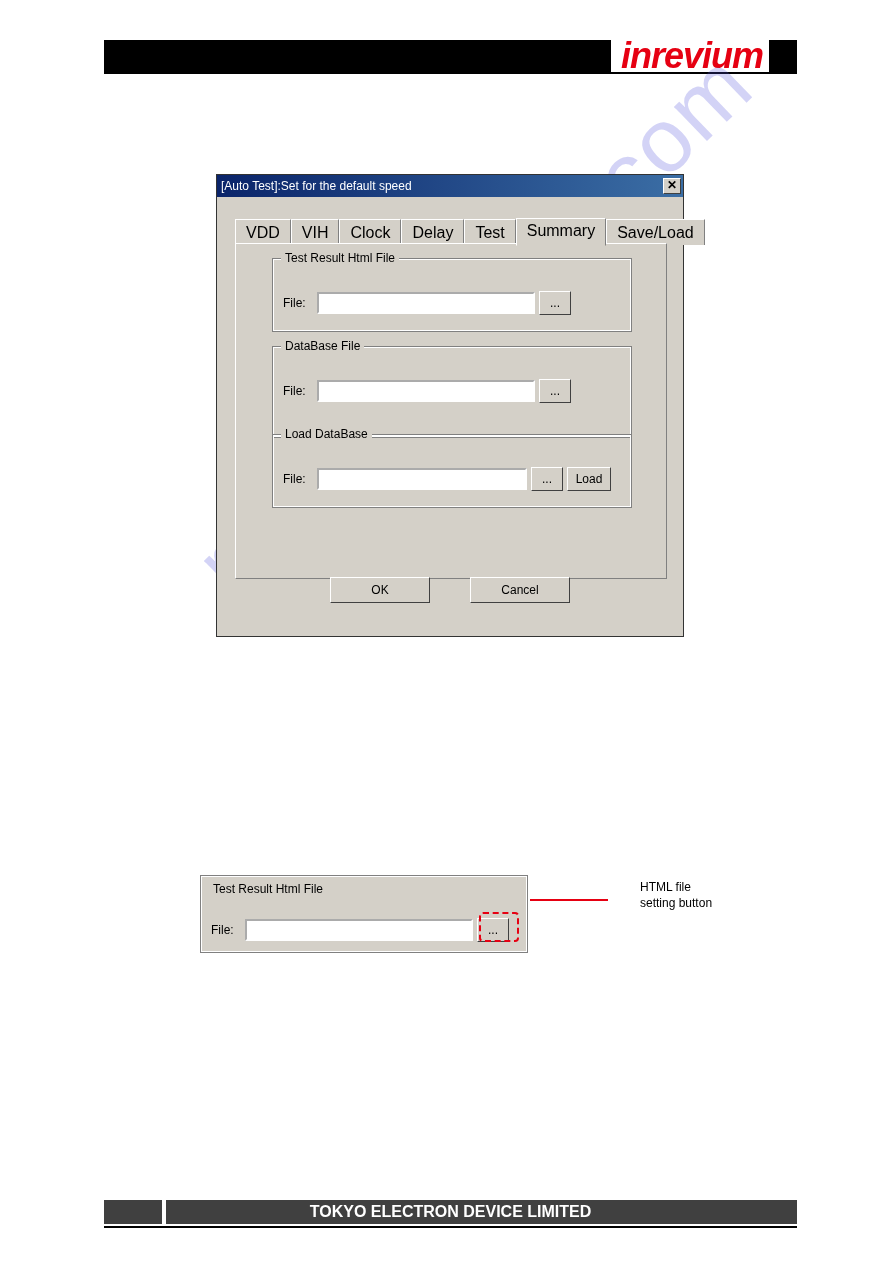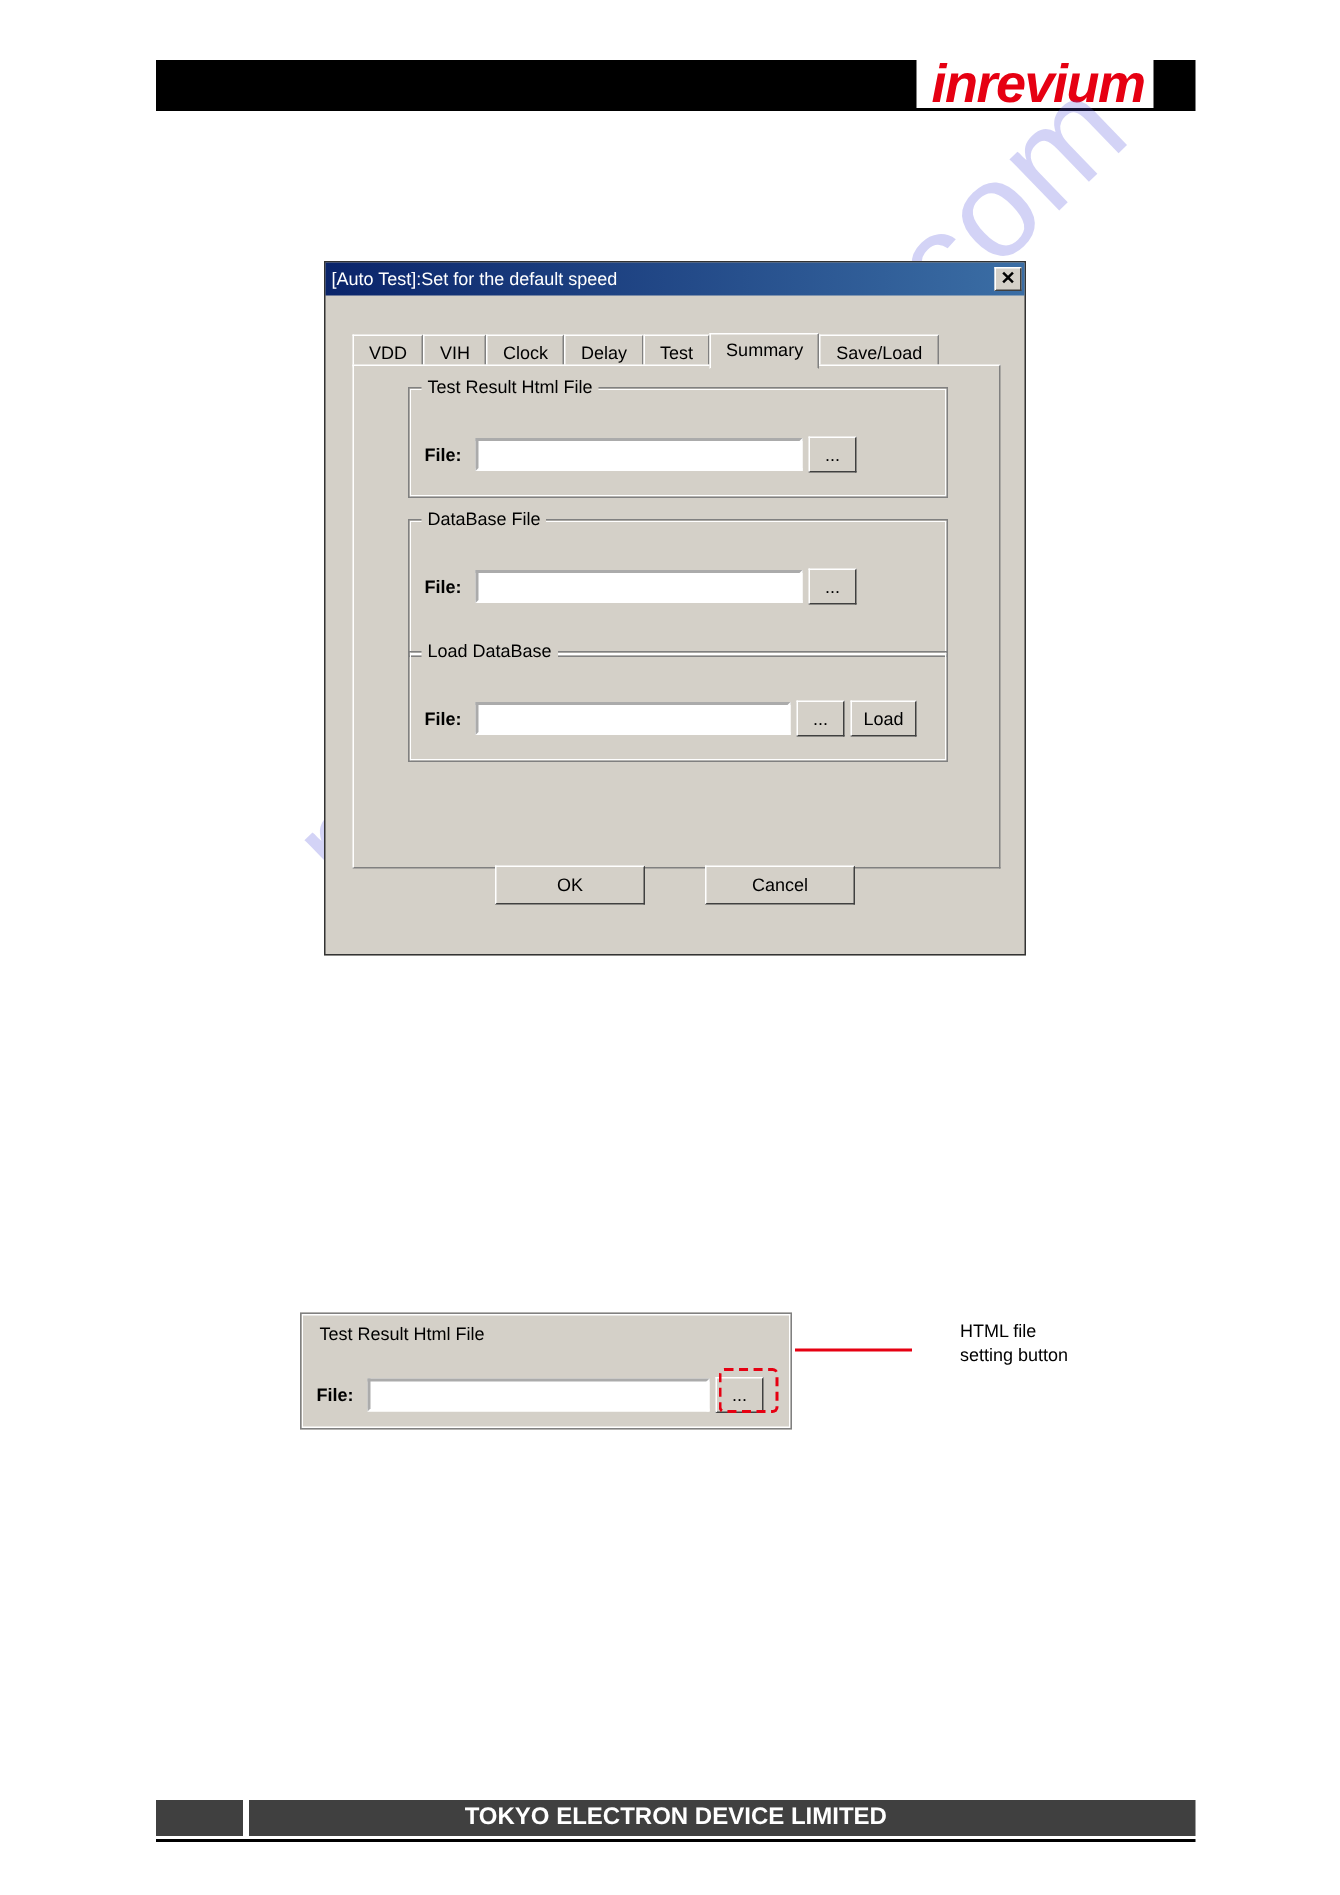--- a/index.html
+++ b/index.html
@@ -82,21 +82,21 @@
     text-align: center;
   }
   .tabstrip {
     position: absolute;
     top: 44px;
     left: 18px;
     width: 432px;
     height: 26px;
     display: flex;
     align-items: flex-end;
-    font-size: 12px;
+    font-size: 16px;
   }
   .tab {
     padding: 4px 10px 3px 10px;
     border-top: 1px solid #fff;
     border-left: 1px solid #fff;
     border-right: 1px solid #808080;
     background: #d4d0c8;
     cursor: default;
   }
   .tab.active {
@@ -140,21 +140,21 @@
   }
   .file-row {
     position: absolute;
     top: 32px;
     left: 10px;
     display: flex;
     align-items: center;
     gap: 4px;
     font-size: 12px;
   }
-  .file-row .lbl { width: 30px; font-weight: bold; }
+  .file-row .lbl { width: 30px; }
   .text-input {
     width: 218px;
     height: 22px;
     border: 2px inset #fff;
     background: #fff;
     font-size: 12px;
     padding: 0 2px;
   }
   .gb3 .text-input { width: 210px; }
   .browse-btn, .load-btn {

